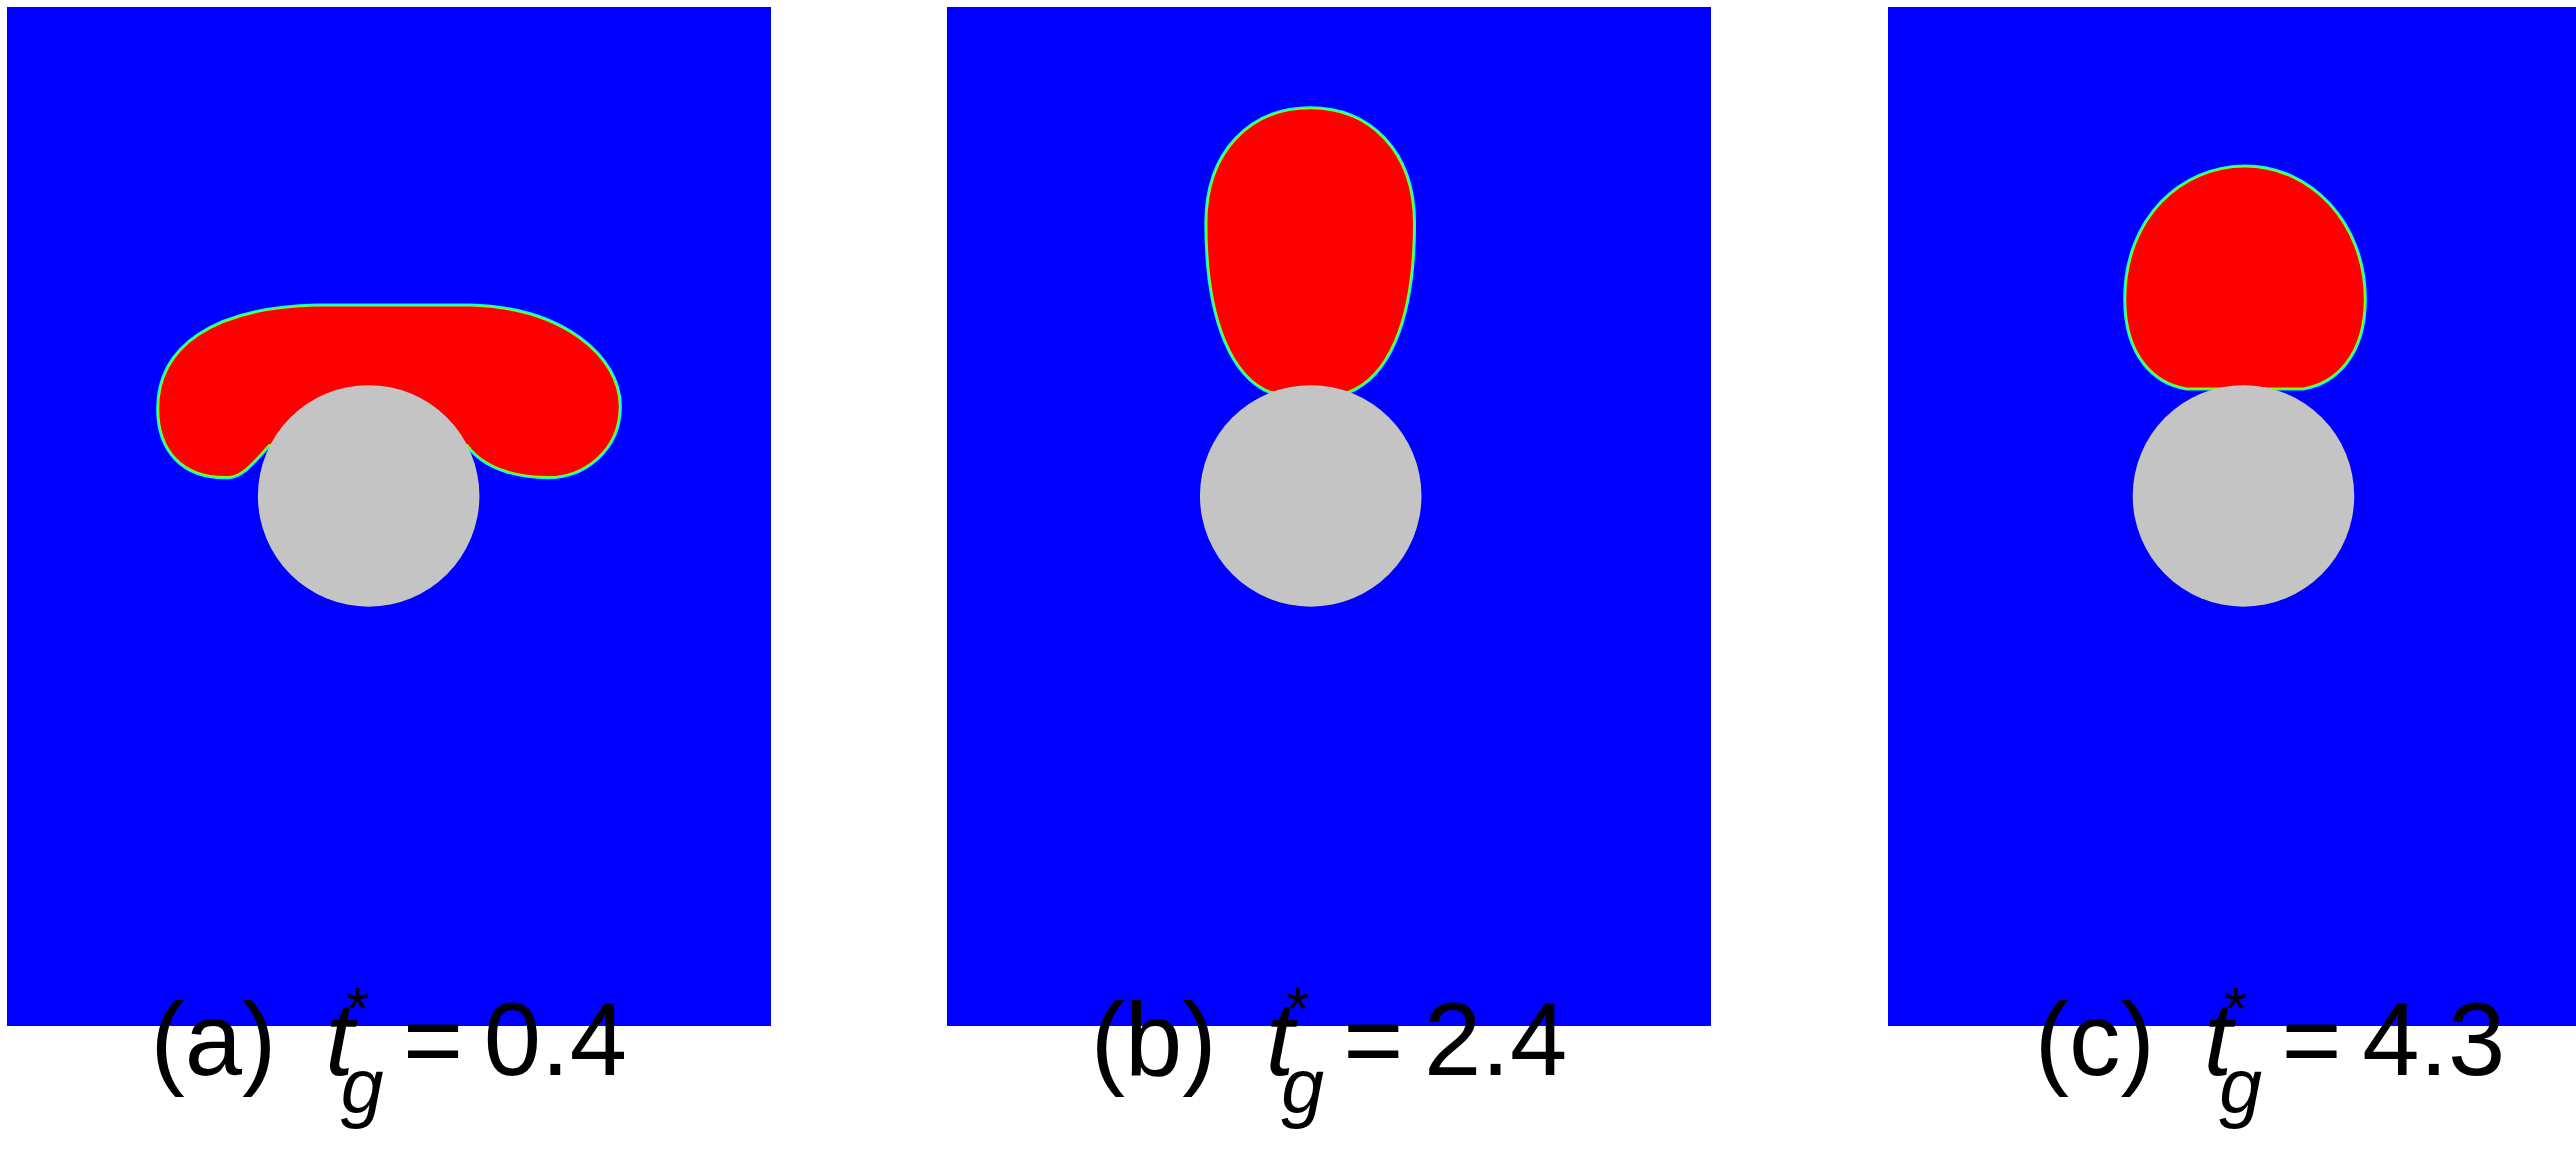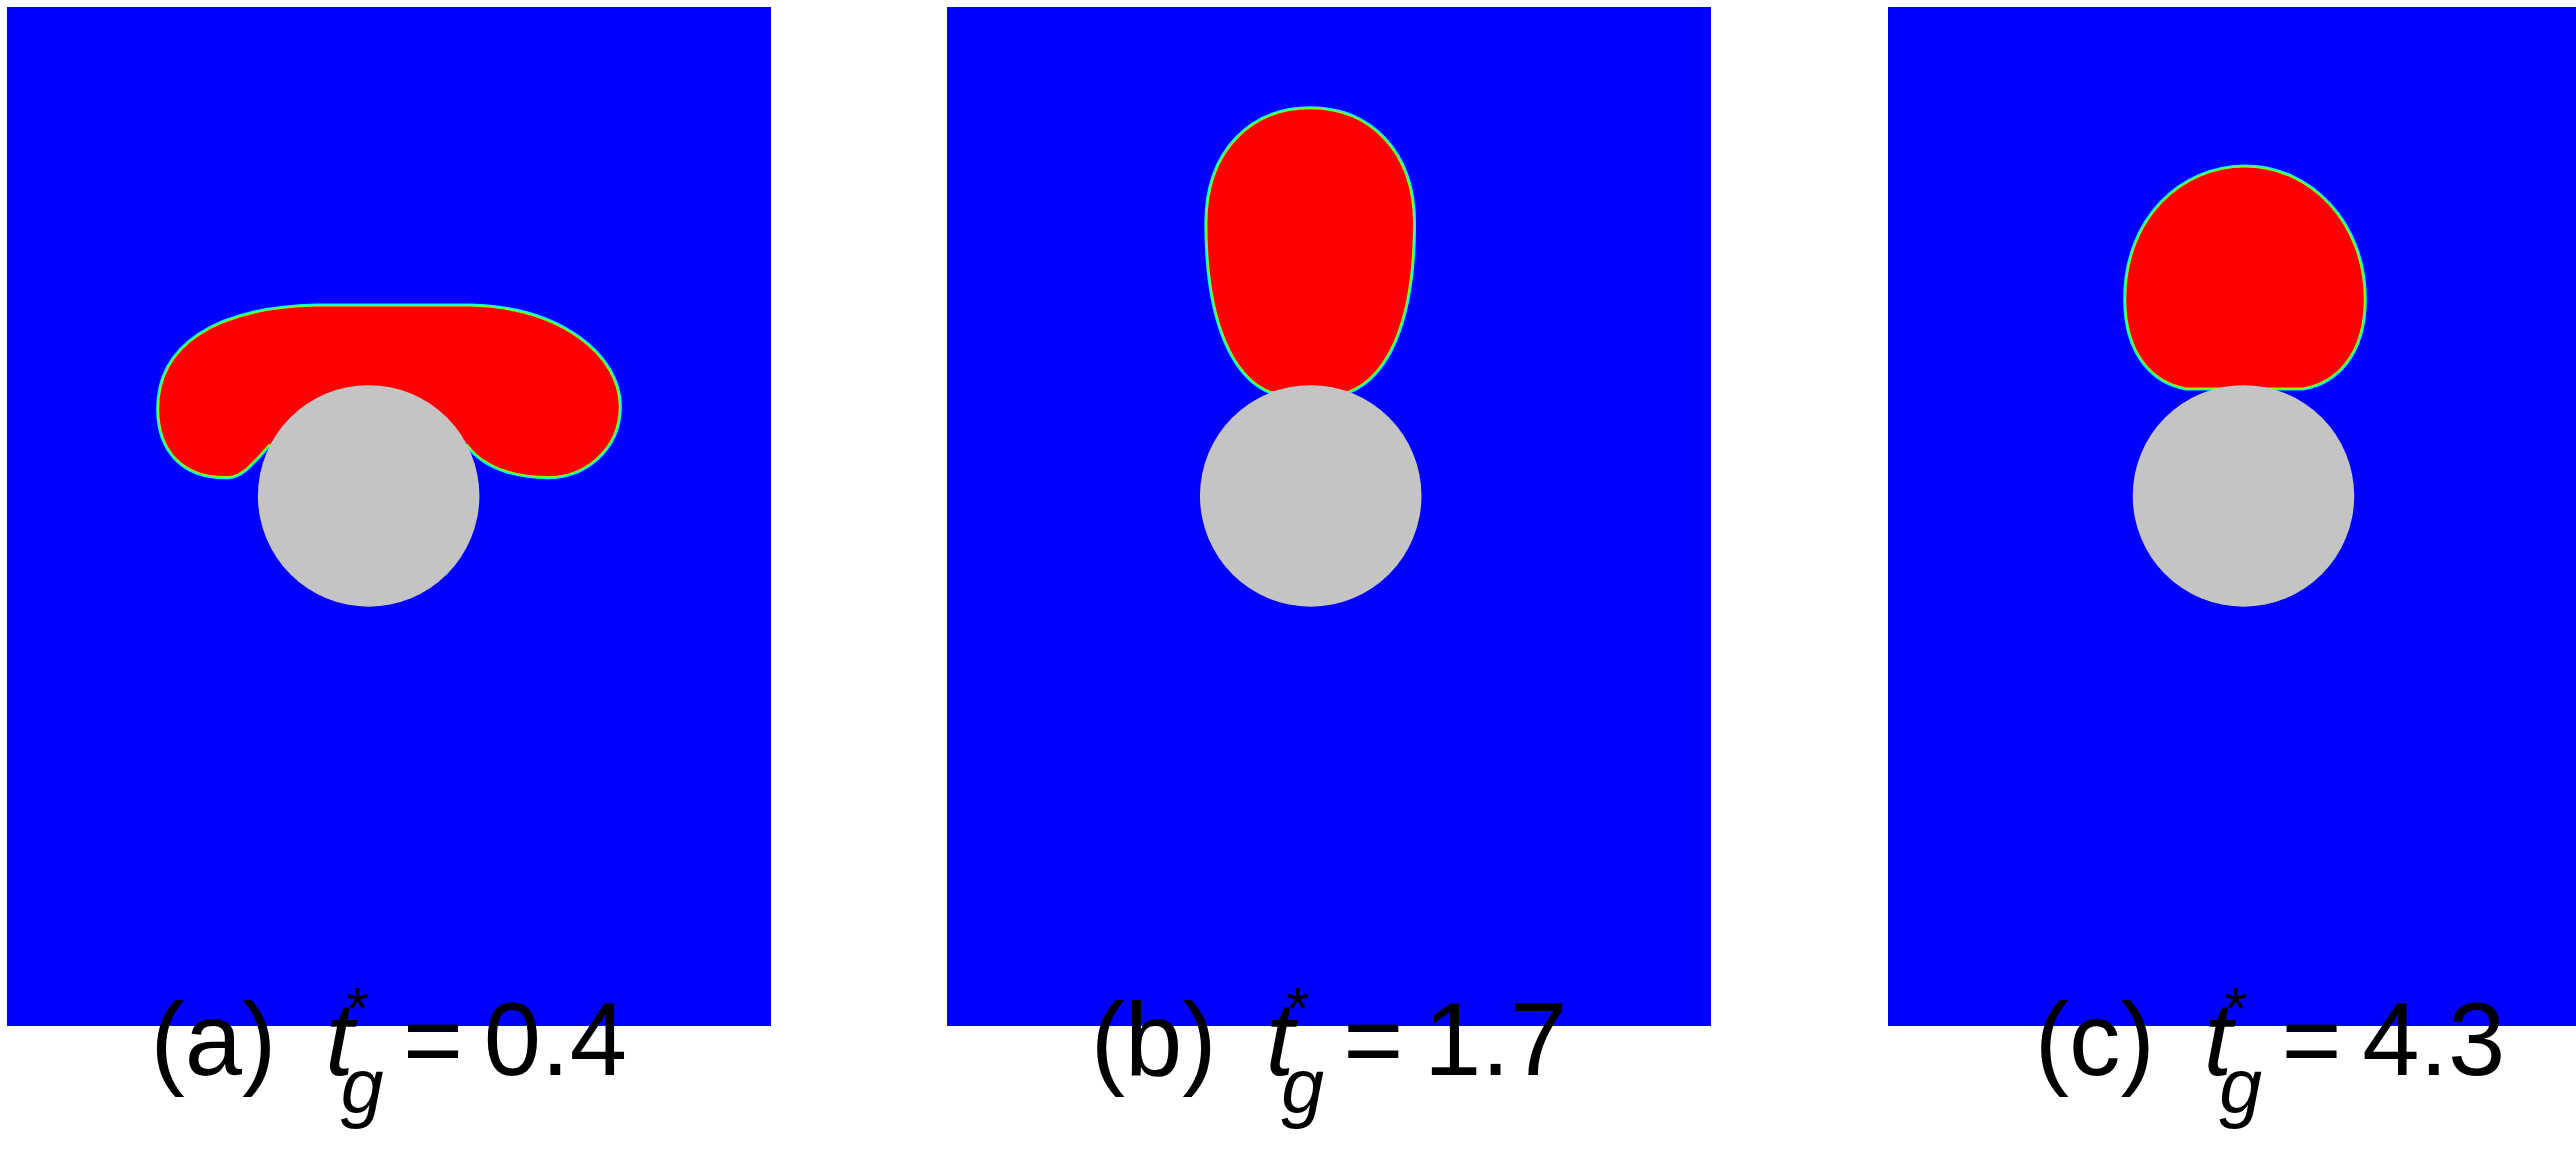--- a/index.html
+++ b/index.html
@@ -56,19 +56,19 @@
     </g>
     <circle cx="690" cy="949" r="215" fill="#c4c4c4"></circle>
   </svg>
 </div>
 
 <div class="caption" style="left:6.7px; width:764px;">
   <span>(a)</span><span class="gap"></span><span class="var"><span>t</span><span class="sup">*</span><span class="sub">g</span></span><span class="gap"></span><span>=</span> <span>0.4</span>
 </div>
 
 <div class="caption" style="left:947px; width:764px;">
-  <span>(b)</span><span class="gap"></span><span class="var"><span>t</span><span class="sup">*</span><span class="sub">g</span></span><span class="gap"></span><span>=</span> <span>1.7</span>
+  <span>(b)</span><span class="gap"></span><span class="var"><span>t</span><span class="sup">*</span><span class="sub">g</span></span><span class="gap"></span><span>=</span> <span>2.4</span>
 </div>
 
 <div class="caption" style="left:1888px; width:764px;">
   <span>(c)</span><span class="gap"></span><span class="var"><span>t</span><span class="sup">*</span><span class="sub">g</span></span><span class="gap"></span><span>=</span> <span>4.3</span>
 </div>
 
 
 </body></html>

